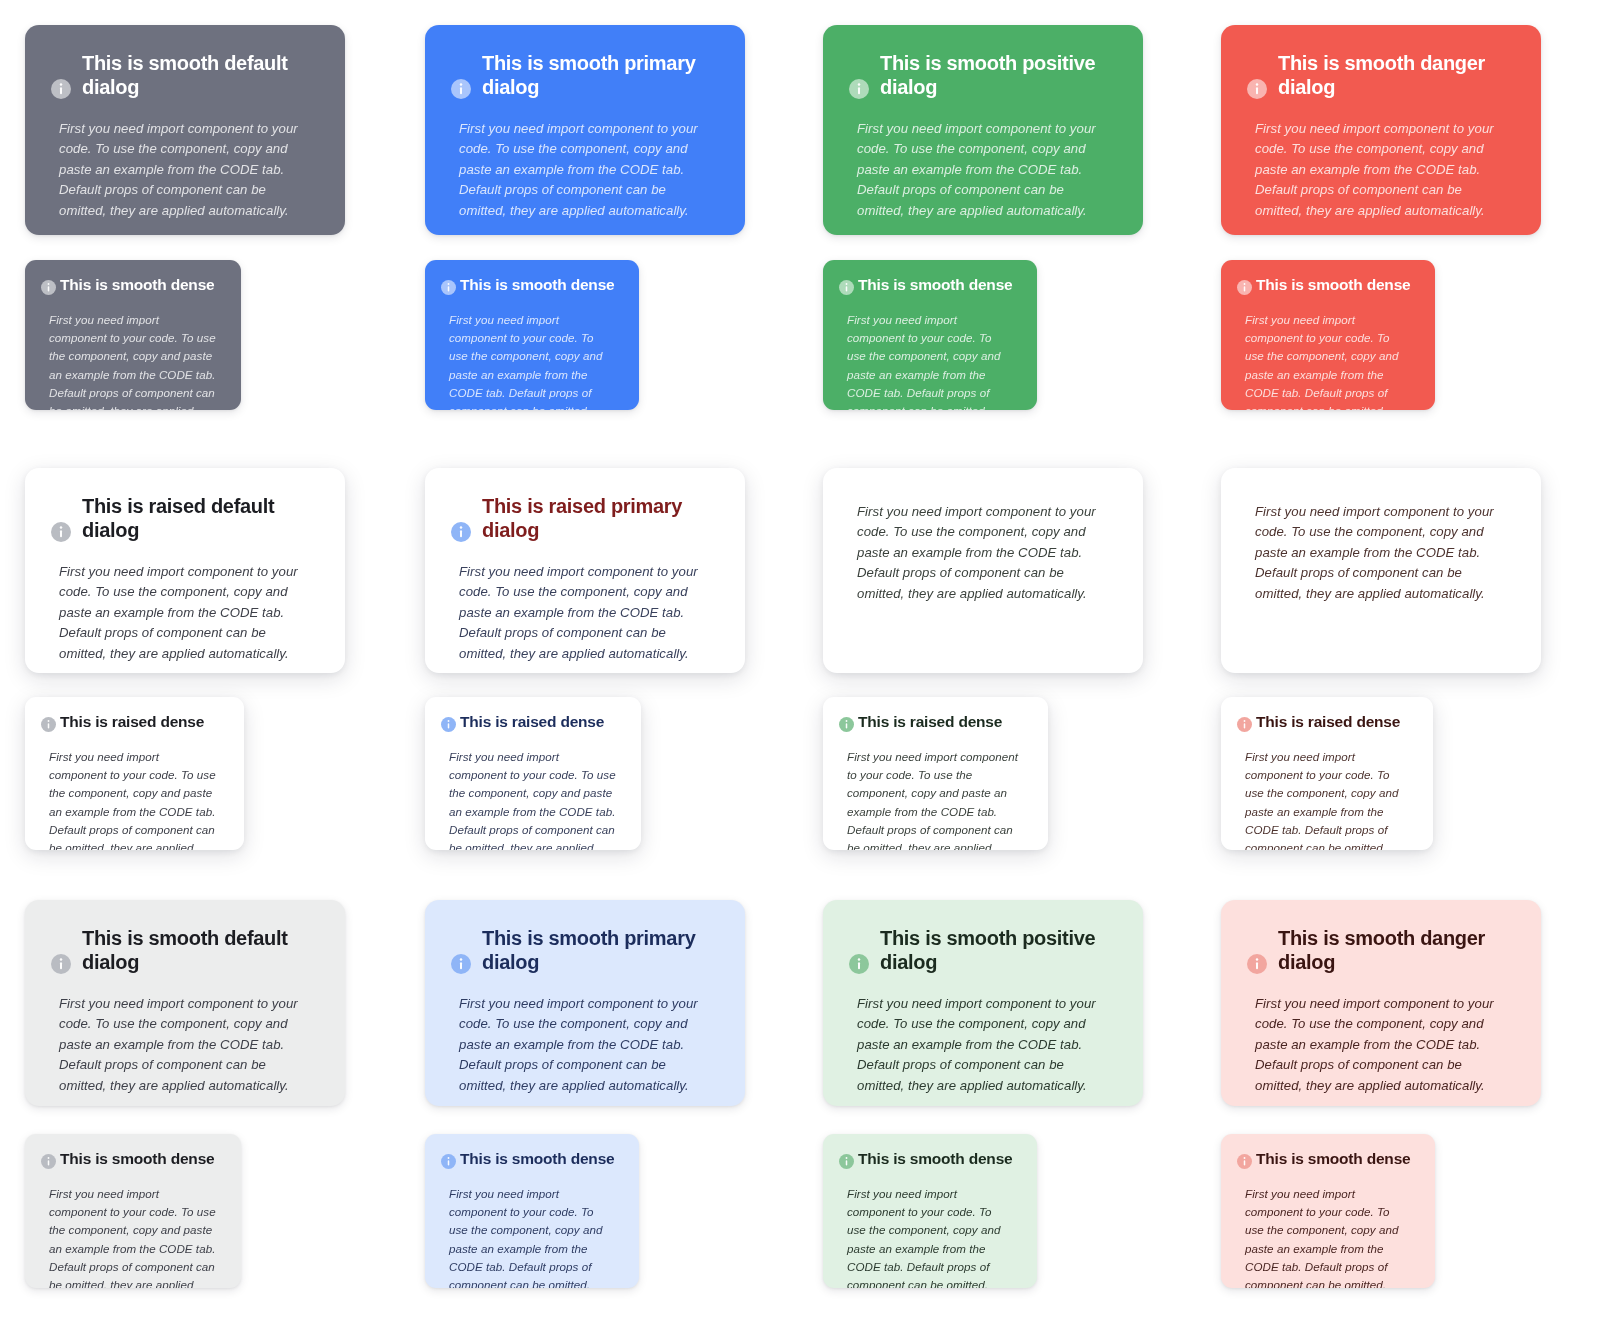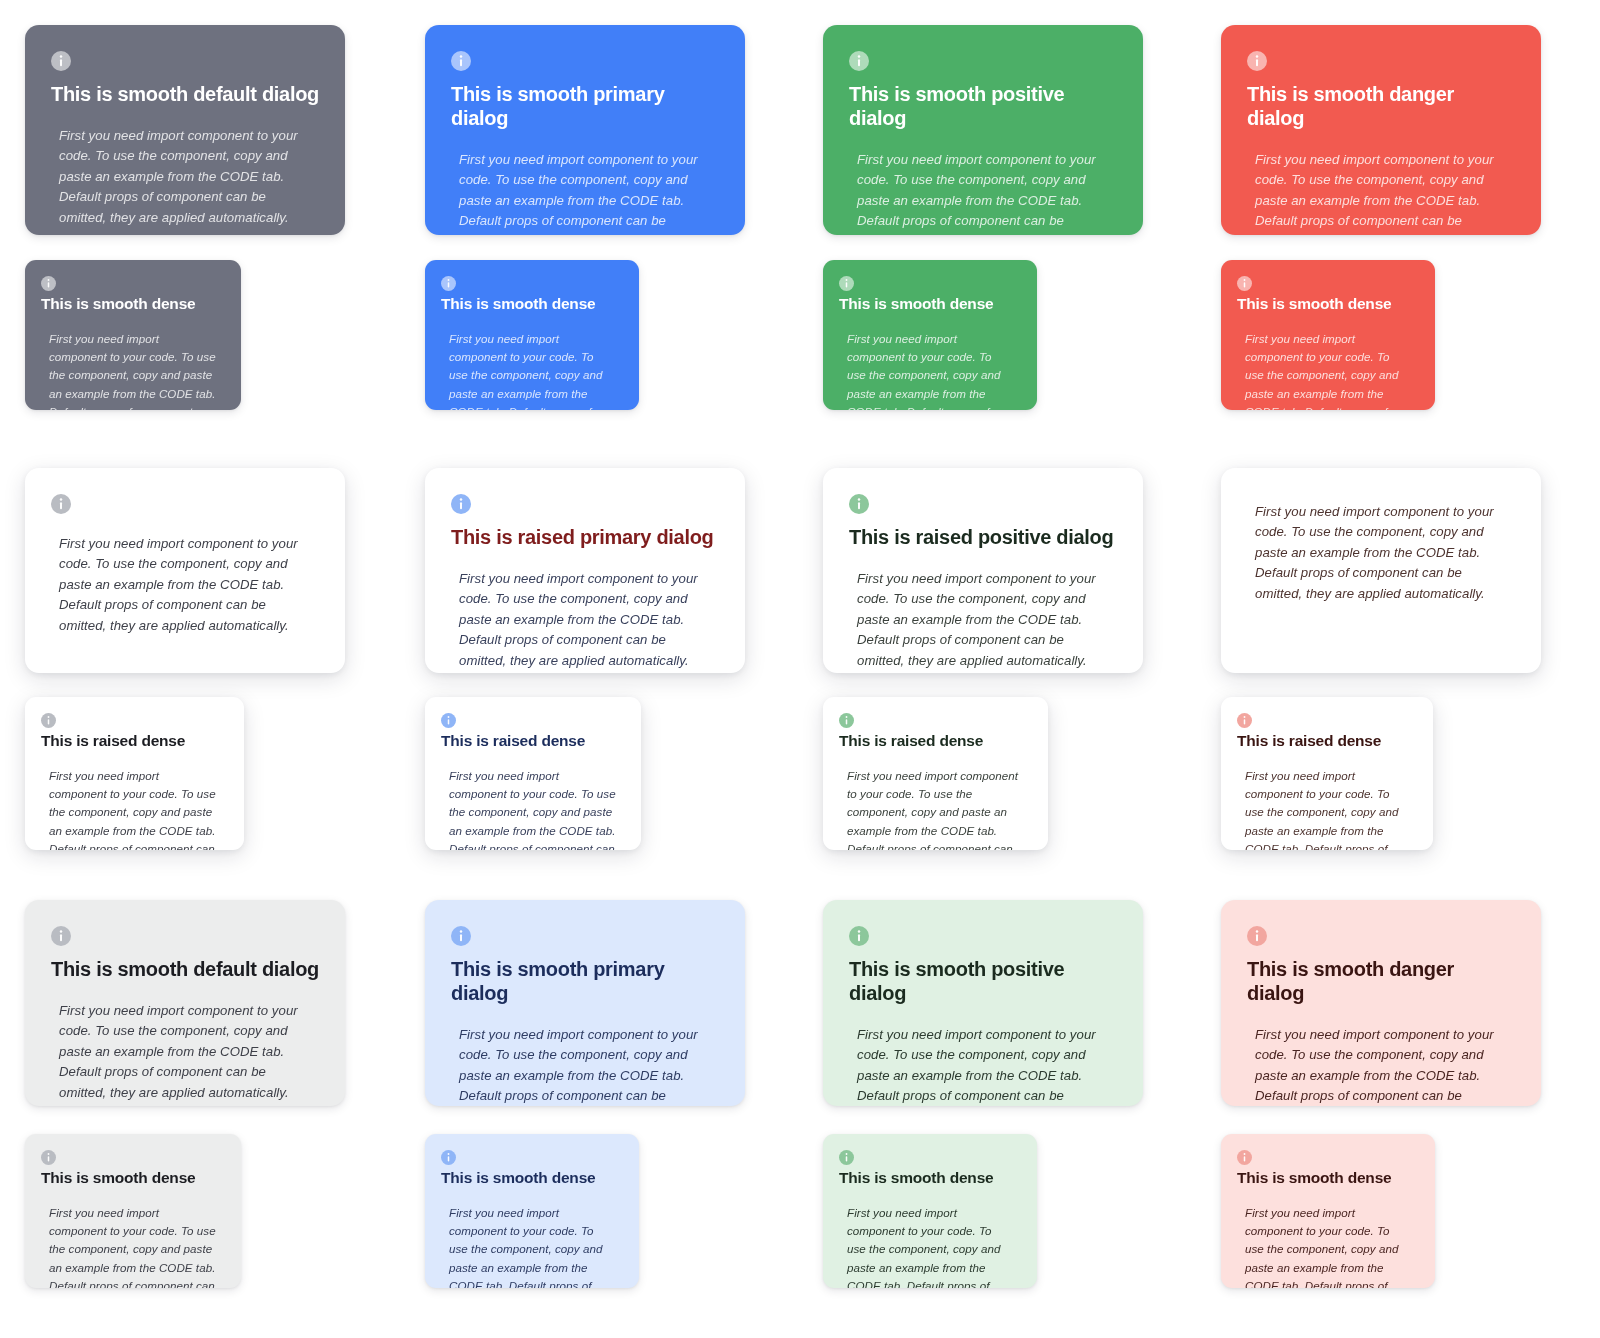--- a/index.html
+++ b/index.html
@@ -31,24 +31,23 @@
     display: flex;
     flex-direction: column;
   }
   .card.dense .card-inner {
     padding: 16px 16px 14px 16px;
   }
 
   
   .title-row {
     display: flex;
-    align-items: flex-start;
+    align-items: flex-end;
     gap: 11px;
     margin-bottom: 12px;
-    flex-direction: column;
   }
   .card.dense .title-row {
     gap: 4px;
     margin-bottom: 8px;
   }
   .info-icon {
     flex: 0 0 auto;
     width: 20px; height: 20px;
     border-radius: 50%;
     display: flex;
@@ -230,20 +229,21 @@
     <div class="card shadow-raise" style="left: 25px; top: 468px; width: 320px; height: 205px; background: rgb(255, 255, 255);">
       <div class="card-inner">
         <div class="title-row">
           <span class="info-icon">
             <svg viewBox="0 0 20 20" aria-hidden="true">
               <circle cx="10" cy="10" r="10" fill="#b9bcc2"></circle>
               <rect x="9" y="8.2" width="2" height="7" rx="1" fill="#ffffff" opacity="0.95"></rect>
               <circle cx="10" cy="5.4" r="1.25" fill="#ffffff" opacity="0.95"></circle>
             </svg>
           </span>
+          <h2 class="card-title" style="color: rgb(28, 29, 34);">This is raised default dialog</h2>
         </div>
         <p class="card-body" style="color: rgb(62, 64, 73);">First you need import component to your code. To use the component, copy and paste an example from the CODE tab. Default props of component can be omitted, they are applied automatically.</p>
         <div class="actions"></div>
       </div>
     </div>
     <div class="card shadow-raise" style="left: 425px; top: 468px; width: 320px; height: 205px; background: rgb(255, 255, 255);">
       <div class="card-inner">
         <div class="title-row">
           <span class="info-icon">
             <svg viewBox="0 0 20 20" aria-hidden="true">
@@ -253,219 +253,209 @@
             </svg>
           </span>
           <h2 class="card-title" style="color: #7f1d1d;">This is raised primary dialog</h2>
         </div>
         <p class="card-body" style="color: rgb(57, 65, 92);">First you need import component to your code. To use the component, copy and paste an example from the CODE tab. Default props of component can be omitted, they are applied automatically.</p>
         <div class="actions"></div>
       </div>
     </div>
     <div class="card shadow-raise" style="left: 823px; top: 468px; width: 320px; height: 205px; background: rgb(255, 255, 255);">
       <div class="card-inner">
+        <p class="card-body" style="color: rgb(58, 65, 60);">First you need import component to your code. To use the component, copy and paste an example from the CODE tab. Default props of component can be omitted, they are applied automatically.</p>
+        <div class="actions"></div>
+      </div>
+    </div>
+    <div class="card shadow-raise" style="left: 1221px; top: 468px; width: 320px; height: 205px; background: rgb(255, 255, 255);">
+      <div class="card-inner">
+        <p class="card-body" style="color: rgb(77, 51, 47);">First you need import component to your code. To use the component, copy and paste an example from the CODE tab. Default props of component can be omitted, they are applied automatically.</p>
+        <div class="actions"></div>
+      </div>
+    </div>
+    <div class="card dense shadow-raise" style="left: 25px; top: 697px; width: 219px; height: 153px; background: rgb(255, 255, 255);">
+      <div class="card-inner">
+        <div class="title-row">
+          <span class="info-icon">
+            <svg viewBox="0 0 20 20" aria-hidden="true">
+              <circle cx="10" cy="10" r="10" fill="#b9bcc2"></circle>
+              <rect x="9" y="8.2" width="2" height="7" rx="1" fill="#ffffff" opacity="0.95"></rect>
+              <circle cx="10" cy="5.4" r="1.25" fill="#ffffff" opacity="0.95"></circle>
+            </svg>
+          </span>
+          <h2 class="card-title" style="color: rgb(28, 29, 34);">This is raised dense</h2>
+        </div>
+        <p class="card-body" style="color: rgb(62, 64, 73);">First you need import component to your code. To use the component, copy and paste an example from the CODE tab. Default props of component can be omitted, they are applied automatically.</p>
+        <div class="actions"></div>
+      </div>
+    </div>
+    <div class="card dense shadow-raise" style="left: 425px; top: 697px; width: 216px; height: 153px; background: rgb(255, 255, 255);">
+      <div class="card-inner">
+        <div class="title-row">
+          <span class="info-icon">
+            <svg viewBox="0 0 20 20" aria-hidden="true">
+              <circle cx="10" cy="10" r="10" fill="#8fb5f7"></circle>
+              <rect x="9" y="8.2" width="2" height="7" rx="1" fill="#ffffff" opacity="0.95"></rect>
+              <circle cx="10" cy="5.4" r="1.25" fill="#ffffff" opacity="0.95"></circle>
+            </svg>
+          </span>
+          <h2 class="card-title" style="color: rgb(28, 45, 92);">This is raised dense</h2>
+        </div>
+        <p class="card-body" style="color: rgb(57, 65, 92);">First you need import component to your code. To use the component, copy and paste an example from the CODE tab. Default props of component can be omitted, they are applied automatically.</p>
+      </div>
+    </div>
+    <div class="card dense shadow-raise" style="left: 823px; top: 697px; width: 225px; height: 153px; background: rgb(255, 255, 255);">
+      <div class="card-inner">
         <div class="title-row">
           <span class="info-icon">
             <svg viewBox="0 0 20 20" aria-hidden="true">
               <circle cx="10" cy="10" r="10" fill="#8cc79b"></circle>
               <rect x="9" y="8.2" width="2" height="7" rx="1" fill="#ffffff" opacity="0.95"></rect>
               <circle cx="10" cy="5.4" r="1.25" fill="#ffffff" opacity="0.95"></circle>
             </svg>
           </span>
-          <h2 class="card-title" style="color: rgb(27, 43, 31);">This is raised positive dialog</h2>
+          <h2 class="card-title" style="color: rgb(27, 43, 31);">This is raised dense</h2>
         </div>
         <p class="card-body" style="color: rgb(58, 65, 60);">First you need import component to your code. To use the component, copy and paste an example from the CODE tab. Default props of component can be omitted, they are applied automatically.</p>
         <div class="actions"></div>
       </div>
     </div>
-    <div class="card shadow-raise" style="left: 1221px; top: 468px; width: 320px; height: 205px; background: rgb(255, 255, 255);">
-      <div class="card-inner">
+    <div class="card dense shadow-raise" style="left: 1221px; top: 697px; width: 212px; height: 153px; background: rgb(255, 255, 255);">
+      <div class="card-inner">
+        <div class="title-row">
+          <span class="info-icon">
+            <svg viewBox="0 0 20 20" aria-hidden="true">
+              <circle cx="10" cy="10" r="10" fill="#f2a69f"></circle>
+              <rect x="9" y="8.2" width="2" height="7" rx="1" fill="#ffffff" opacity="0.95"></rect>
+              <circle cx="10" cy="5.4" r="1.25" fill="#ffffff" opacity="0.95"></circle>
+            </svg>
+          </span>
+          <h2 class="card-title" style="color: rgb(58, 21, 18);">This is raised dense</h2>
+        </div>
         <p class="card-body" style="color: rgb(77, 51, 47);">First you need import component to your code. To use the component, copy and paste an example from the CODE tab. Default props of component can be omitted, they are applied automatically.</p>
-        <div class="actions"></div>
-      </div>
-    </div>
-    <div class="card dense shadow-raise" style="left: 25px; top: 697px; width: 219px; height: 153px; background: rgb(255, 255, 255);">
+      </div>
+    </div>
+    <div class="card shadow-soft" style="left: 25px; top: 900px; width: 320px; height: 206px; background: rgb(236, 237, 237);">
       <div class="card-inner">
         <div class="title-row">
           <span class="info-icon">
             <svg viewBox="0 0 20 20" aria-hidden="true">
               <circle cx="10" cy="10" r="10" fill="#b9bcc2"></circle>
               <rect x="9" y="8.2" width="2" height="7" rx="1" fill="#ffffff" opacity="0.95"></rect>
               <circle cx="10" cy="5.4" r="1.25" fill="#ffffff" opacity="0.95"></circle>
             </svg>
           </span>
-          <h2 class="card-title" style="color: rgb(28, 29, 34);">This is raised dense</h2>
+          <h2 class="card-title" style="color: rgb(28, 29, 34);">This is smooth default dialog</h2>
         </div>
         <p class="card-body" style="color: rgb(62, 64, 73);">First you need import component to your code. To use the component, copy and paste an example from the CODE tab. Default props of component can be omitted, they are applied automatically.</p>
         <div class="actions"></div>
       </div>
     </div>
-    <div class="card dense shadow-raise" style="left: 425px; top: 697px; width: 216px; height: 153px; background: rgb(255, 255, 255);">
+    <div class="card shadow-soft" style="left: 425px; top: 900px; width: 320px; height: 206px; background: rgb(220, 232, 253);">
       <div class="card-inner">
         <div class="title-row">
           <span class="info-icon">
             <svg viewBox="0 0 20 20" aria-hidden="true">
               <circle cx="10" cy="10" r="10" fill="#8fb5f7"></circle>
               <rect x="9" y="8.2" width="2" height="7" rx="1" fill="#ffffff" opacity="0.95"></rect>
               <circle cx="10" cy="5.4" r="1.25" fill="#ffffff" opacity="0.95"></circle>
             </svg>
           </span>
-          <h2 class="card-title" style="color: rgb(28, 45, 92);">This is raised dense</h2>
-        </div>
-        <p class="card-body" style="color: rgb(57, 65, 92);">First you need import component to your code. To use the component, copy and paste an example from the CODE tab. Default props of component can be omitted, they are applied automatically.</p>
-      </div>
-    </div>
-    <div class="card dense shadow-raise" style="left: 823px; top: 697px; width: 225px; height: 153px; background: rgb(255, 255, 255);">
+          <h2 class="card-title" style="color: rgb(28, 45, 92);">This is smooth primary dialog</h2>
+        </div>
+        <p class="card-body" style="color: rgb(46, 60, 99);">First you need import component to your code. To use the component, copy and paste an example from the CODE tab. Default props of component can be omitted, they are applied automatically.</p>
+        <div class="actions"></div>
+      </div>
+    </div>
+    <div class="card shadow-soft" style="left: 823px; top: 900px; width: 320px; height: 206px; background: rgb(224, 241, 227);">
       <div class="card-inner">
         <div class="title-row">
           <span class="info-icon">
             <svg viewBox="0 0 20 20" aria-hidden="true">
               <circle cx="10" cy="10" r="10" fill="#8cc79b"></circle>
               <rect x="9" y="8.2" width="2" height="7" rx="1" fill="#ffffff" opacity="0.95"></rect>
               <circle cx="10" cy="5.4" r="1.25" fill="#ffffff" opacity="0.95"></circle>
             </svg>
           </span>
-          <h2 class="card-title" style="color: rgb(27, 43, 31);">This is raised dense</h2>
-        </div>
-        <p class="card-body" style="color: rgb(58, 65, 60);">First you need import component to your code. To use the component, copy and paste an example from the CODE tab. Default props of component can be omitted, they are applied automatically.</p>
-        <div class="actions"></div>
-      </div>
-    </div>
-    <div class="card dense shadow-raise" style="left: 1221px; top: 697px; width: 212px; height: 153px; background: rgb(255, 255, 255);">
+          <h2 class="card-title" style="color: rgb(27, 43, 31);">This is smooth positive dialog</h2>
+        </div>
+        <p class="card-body" style="color: rgb(44, 59, 48);">First you need import component to your code. To use the component, copy and paste an example from the CODE tab. Default props of component can be omitted, they are applied automatically.</p>
+        <div class="actions"></div>
+      </div>
+    </div>
+    <div class="card shadow-soft" style="left: 1221px; top: 900px; width: 320px; height: 206px; background: rgb(253, 224, 221);">
       <div class="card-inner">
         <div class="title-row">
           <span class="info-icon">
             <svg viewBox="0 0 20 20" aria-hidden="true">
               <circle cx="10" cy="10" r="10" fill="#f2a69f"></circle>
               <rect x="9" y="8.2" width="2" height="7" rx="1" fill="#ffffff" opacity="0.95"></rect>
               <circle cx="10" cy="5.4" r="1.25" fill="#ffffff" opacity="0.95"></circle>
             </svg>
           </span>
-          <h2 class="card-title" style="color: rgb(58, 21, 18);">This is raised dense</h2>
-        </div>
-        <p class="card-body" style="color: rgb(77, 51, 47);">First you need import component to your code. To use the component, copy and paste an example from the CODE tab. Default props of component can be omitted, they are applied automatically.</p>
-      </div>
-    </div>
-    <div class="card shadow-soft" style="left: 25px; top: 900px; width: 320px; height: 206px; background: rgb(236, 237, 237);">
+          <h2 class="card-title" style="color: rgb(58, 21, 18);">This is smooth danger dialog</h2>
+        </div>
+        <p class="card-body" style="color: rgb(74, 37, 34);">First you need import component to your code. To use the component, copy and paste an example from the CODE tab. Default props of component can be omitted, they are applied automatically.</p>
+        <div class="actions"></div>
+      </div>
+    </div>
+    <div class="card dense shadow-soft" style="left: 25px; top: 1134px; width: 216px; height: 154px; background: rgb(236, 237, 237);">
       <div class="card-inner">
         <div class="title-row">
           <span class="info-icon">
             <svg viewBox="0 0 20 20" aria-hidden="true">
               <circle cx="10" cy="10" r="10" fill="#b9bcc2"></circle>
               <rect x="9" y="8.2" width="2" height="7" rx="1" fill="#ffffff" opacity="0.95"></rect>
               <circle cx="10" cy="5.4" r="1.25" fill="#ffffff" opacity="0.95"></circle>
             </svg>
           </span>
-          <h2 class="card-title" style="color: rgb(28, 29, 34);">This is smooth default dialog</h2>
+          <h2 class="card-title" style="color: rgb(28, 29, 34);">This is smooth dense</h2>
         </div>
         <p class="card-body" style="color: rgb(62, 64, 73);">First you need import component to your code. To use the component, copy and paste an example from the CODE tab. Default props of component can be omitted, they are applied automatically.</p>
-        <div class="actions"></div>
-      </div>
-    </div>
-    <div class="card shadow-soft" style="left: 425px; top: 900px; width: 320px; height: 206px; background: rgb(220, 232, 253);">
+      </div>
+    </div>
+    <div class="card dense shadow-soft" style="left: 425px; top: 1134px; width: 214px; height: 154px; background: rgb(220, 232, 253);">
       <div class="card-inner">
         <div class="title-row">
           <span class="info-icon">
             <svg viewBox="0 0 20 20" aria-hidden="true">
               <circle cx="10" cy="10" r="10" fill="#8fb5f7"></circle>
               <rect x="9" y="8.2" width="2" height="7" rx="1" fill="#ffffff" opacity="0.95"></rect>
               <circle cx="10" cy="5.4" r="1.25" fill="#ffffff" opacity="0.95"></circle>
             </svg>
           </span>
-          <h2 class="card-title" style="color: rgb(28, 45, 92);">This is smooth primary dialog</h2>
+          <h2 class="card-title" style="color: rgb(28, 45, 92);">This is smooth dense</h2>
         </div>
         <p class="card-body" style="color: rgb(46, 60, 99);">First you need import component to your code. To use the component, copy and paste an example from the CODE tab. Default props of component can be omitted, they are applied automatically.</p>
-        <div class="actions"></div>
-      </div>
-    </div>
-    <div class="card shadow-soft" style="left: 823px; top: 900px; width: 320px; height: 206px; background: rgb(224, 241, 227);">
+      </div>
+    </div>
+    <div class="card dense shadow-soft" style="left: 823px; top: 1134px; width: 214px; height: 154px; background: rgb(224, 241, 227);">
       <div class="card-inner">
         <div class="title-row">
           <span class="info-icon">
             <svg viewBox="0 0 20 20" aria-hidden="true">
               <circle cx="10" cy="10" r="10" fill="#8cc79b"></circle>
               <rect x="9" y="8.2" width="2" height="7" rx="1" fill="#ffffff" opacity="0.95"></rect>
               <circle cx="10" cy="5.4" r="1.25" fill="#ffffff" opacity="0.95"></circle>
             </svg>
           </span>
-          <h2 class="card-title" style="color: rgb(27, 43, 31);">This is smooth positive dialog</h2>
+          <h2 class="card-title" style="color: rgb(27, 43, 31);">This is smooth dense</h2>
         </div>
         <p class="card-body" style="color: rgb(44, 59, 48);">First you need import component to your code. To use the component, copy and paste an example from the CODE tab. Default props of component can be omitted, they are applied automatically.</p>
-        <div class="actions"></div>
-      </div>
-    </div>
-    <div class="card shadow-soft" style="left: 1221px; top: 900px; width: 320px; height: 206px; background: rgb(253, 224, 221);">
+      </div>
+    </div>
+    <div class="card dense shadow-soft" style="left: 1221px; top: 1134px; width: 214px; height: 154px; background: rgb(253, 224, 221);">
       <div class="card-inner">
         <div class="title-row">
           <span class="info-icon">
             <svg viewBox="0 0 20 20" aria-hidden="true">
               <circle cx="10" cy="10" r="10" fill="#f2a69f"></circle>
               <rect x="9" y="8.2" width="2" height="7" rx="1" fill="#ffffff" opacity="0.95"></rect>
               <circle cx="10" cy="5.4" r="1.25" fill="#ffffff" opacity="0.95"></circle>
             </svg>
           </span>
-          <h2 class="card-title" style="color: rgb(58, 21, 18);">This is smooth danger dialog</h2>
+          <h2 class="card-title" style="color: rgb(58, 21, 18);">This is smooth dense</h2>
         </div>
         <p class="card-body" style="color: rgb(74, 37, 34);">First you need import component to your code. To use the component, copy and paste an example from the CODE tab. Default props of component can be omitted, they are applied automatically.</p>
-        <div class="actions"></div>
-      </div>
-    </div>
-    <div class="card dense shadow-soft" style="left: 25px; top: 1134px; width: 216px; height: 154px; background: rgb(236, 237, 237);">
-      <div class="card-inner">
-        <div class="title-row">
-          <span class="info-icon">
-            <svg viewBox="0 0 20 20" aria-hidden="true">
-              <circle cx="10" cy="10" r="10" fill="#b9bcc2"></circle>
-              <rect x="9" y="8.2" width="2" height="7" rx="1" fill="#ffffff" opacity="0.95"></rect>
-              <circle cx="10" cy="5.4" r="1.25" fill="#ffffff" opacity="0.95"></circle>
-            </svg>
-          </span>
-          <h2 class="card-title" style="color: rgb(28, 29, 34);">This is smooth dense</h2>
-        </div>
-        <p class="card-body" style="color: rgb(62, 64, 73);">First you need import component to your code. To use the component, copy and paste an example from the CODE tab. Default props of component can be omitted, they are applied automatically.</p>
-      </div>
-    </div>
-    <div class="card dense shadow-soft" style="left: 425px; top: 1134px; width: 214px; height: 154px; background: rgb(220, 232, 253);">
-      <div class="card-inner">
-        <div class="title-row">
-          <span class="info-icon">
-            <svg viewBox="0 0 20 20" aria-hidden="true">
-              <circle cx="10" cy="10" r="10" fill="#8fb5f7"></circle>
-              <rect x="9" y="8.2" width="2" height="7" rx="1" fill="#ffffff" opacity="0.95"></rect>
-              <circle cx="10" cy="5.4" r="1.25" fill="#ffffff" opacity="0.95"></circle>
-            </svg>
-          </span>
-          <h2 class="card-title" style="color: rgb(28, 45, 92);">This is smooth dense</h2>
-        </div>
-        <p class="card-body" style="color: rgb(46, 60, 99);">First you need import component to your code. To use the component, copy and paste an example from the CODE tab. Default props of component can be omitted, they are applied automatically.</p>
-      </div>
-    </div>
-    <div class="card dense shadow-soft" style="left: 823px; top: 1134px; width: 214px; height: 154px; background: rgb(224, 241, 227);">
-      <div class="card-inner">
-        <div class="title-row">
-          <span class="info-icon">
-            <svg viewBox="0 0 20 20" aria-hidden="true">
-              <circle cx="10" cy="10" r="10" fill="#8cc79b"></circle>
-              <rect x="9" y="8.2" width="2" height="7" rx="1" fill="#ffffff" opacity="0.95"></rect>
-              <circle cx="10" cy="5.4" r="1.25" fill="#ffffff" opacity="0.95"></circle>
-            </svg>
-          </span>
-          <h2 class="card-title" style="color: rgb(27, 43, 31);">This is smooth dense</h2>
-        </div>
-        <p class="card-body" style="color: rgb(44, 59, 48);">First you need import component to your code. To use the component, copy and paste an example from the CODE tab. Default props of component can be omitted, they are applied automatically.</p>
-      </div>
-    </div>
-    <div class="card dense shadow-soft" style="left: 1221px; top: 1134px; width: 214px; height: 154px; background: rgb(253, 224, 221);">
-      <div class="card-inner">
-        <div class="title-row">
-          <span class="info-icon">
-            <svg viewBox="0 0 20 20" aria-hidden="true">
-              <circle cx="10" cy="10" r="10" fill="#f2a69f"></circle>
-              <rect x="9" y="8.2" width="2" height="7" rx="1" fill="#ffffff" opacity="0.95"></rect>
-              <circle cx="10" cy="5.4" r="1.25" fill="#ffffff" opacity="0.95"></circle>
-            </svg>
-          </span>
-          <h2 class="card-title" style="color: rgb(58, 21, 18);">This is smooth dense</h2>
-        </div>
-        <p class="card-body" style="color: rgb(74, 37, 34);">First you need import component to your code. To use the component, copy and paste an example from the CODE tab. Default props of component can be omitted, they are applied automatically.</p>
       </div>
     </div>
   </div>
 
 </body></html>

